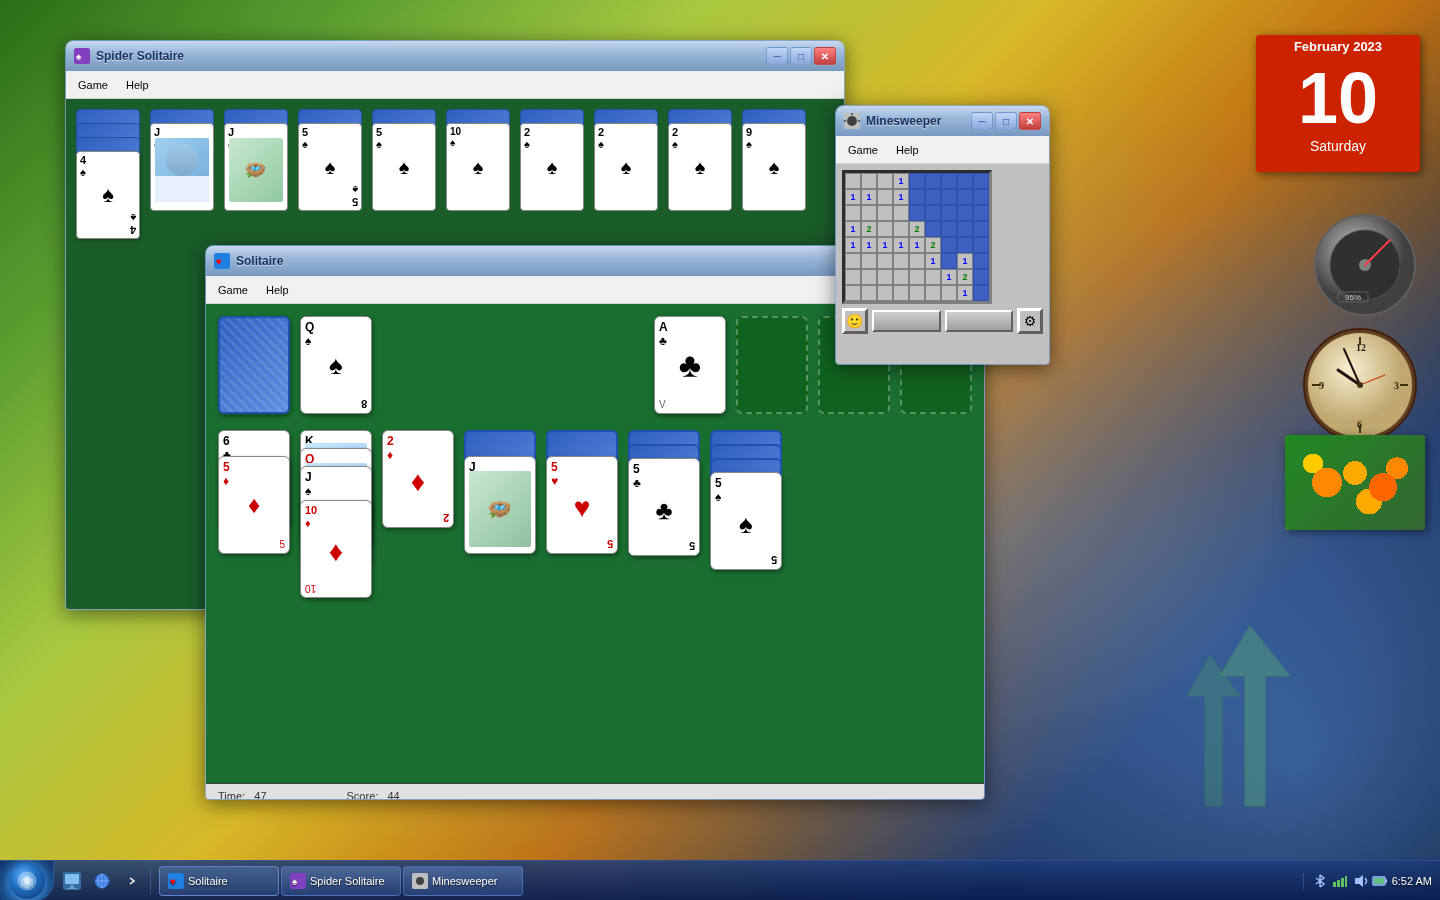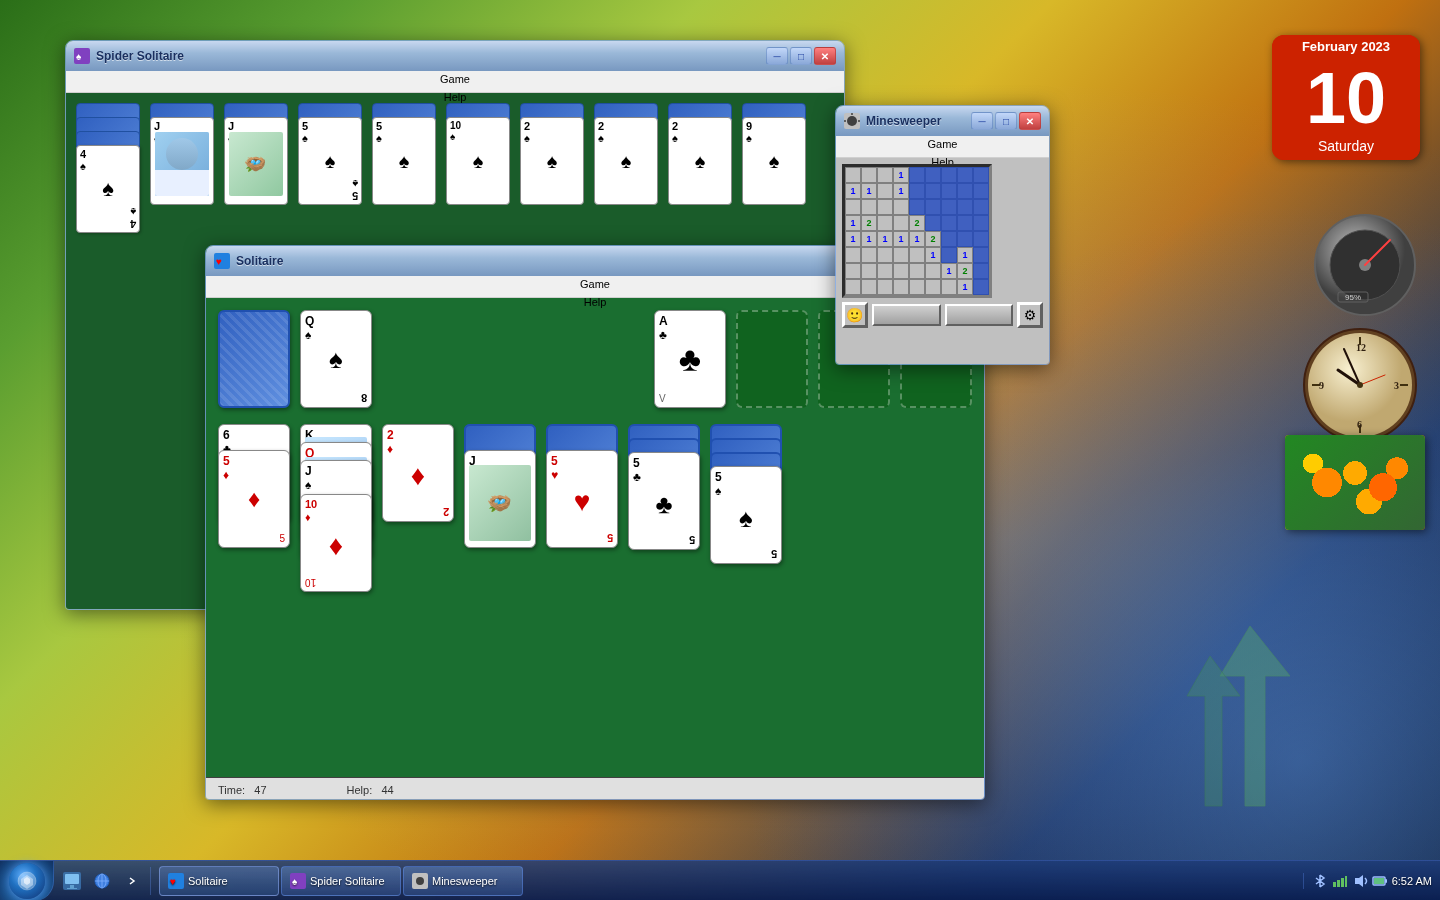--- a/index.html
+++ b/index.html
@@ -197,29 +197,28 @@
       color: #2040a0;
     }
 
     .win-ctrl.close {
       background: linear-gradient(to bottom, #ff8080 0%, #c04040 100%);
       color: white;
       border-color: rgba(180,60,60,0.7);
     }
 
     .menu-bar {
-      height: 22px;
+      height: 28px;
       background: #f0f0f0;
       display: flex;
       align-items: center;
       padding: 0 4px;
       gap: 2px;
       border-bottom: 1px solid #d0d0d0;
       font-size: 11px;
-      flex-direction: column;
     }
 
     .menu-item {
       padding: 2px 8px;
       cursor: pointer;
       border-radius: 3px;
     }
 
     
     #spider-window {
@@ -348,23 +347,23 @@
       align-items: center;
       justify-content: center;
       cursor: pointer;
     }
 
     
     .calendar-widget {
       position: absolute;
       right: 20px;
       top: 35px;
-      width: 148px;
+      width: 164px;
       background: #cc2200;
-      border-radius: 12px;
+      border-radius: 4px;
       overflow: hidden;
       box-shadow: 2px 2px 8px rgba(0,0,0,0.5);
       z-index: 5;
     }
 
     .cal-header {
       background: #cc2200;
       color: white;
       text-align: center;
       padding: 4px;
@@ -380,21 +379,21 @@
       font-weight: bold;
       line-height: 1;
       padding: 4px 0;
     }
 
     .cal-day-name {
       background: #cc2200;
       color: white;
       text-align: center;
       font-size: 14px;
-      padding-bottom: 6px;
+      padding-bottom: 18px;
     }
 
     
     .photo-widget {
       position: absolute;
       right: 15px;
       top: 435px;
       width: 140px;
       height: 95px;
       background: linear-gradient(135deg, #ff8800 0%, #ffdd00 30%, #ff6600 60%, #ff4400 100%);
@@ -749,21 +748,21 @@
     </div>
   </div>
 
   <div class="status-bar">
     <span>
       <span>Time:</span>
       &nbsp;
       <span>47</span>
     </span>
     <span>
-      <span>Help:</span>
+      <span>Score:</span>
       &nbsp;
       <span>44</span>
     </span>
   </div>
 </div>
 
 <div class="window" id="minesweeper-window">
   <div class="title-bar">
     <div class="title-bar-icon">
       <svg width="16" height="16" viewBox="0 0 16 16">

